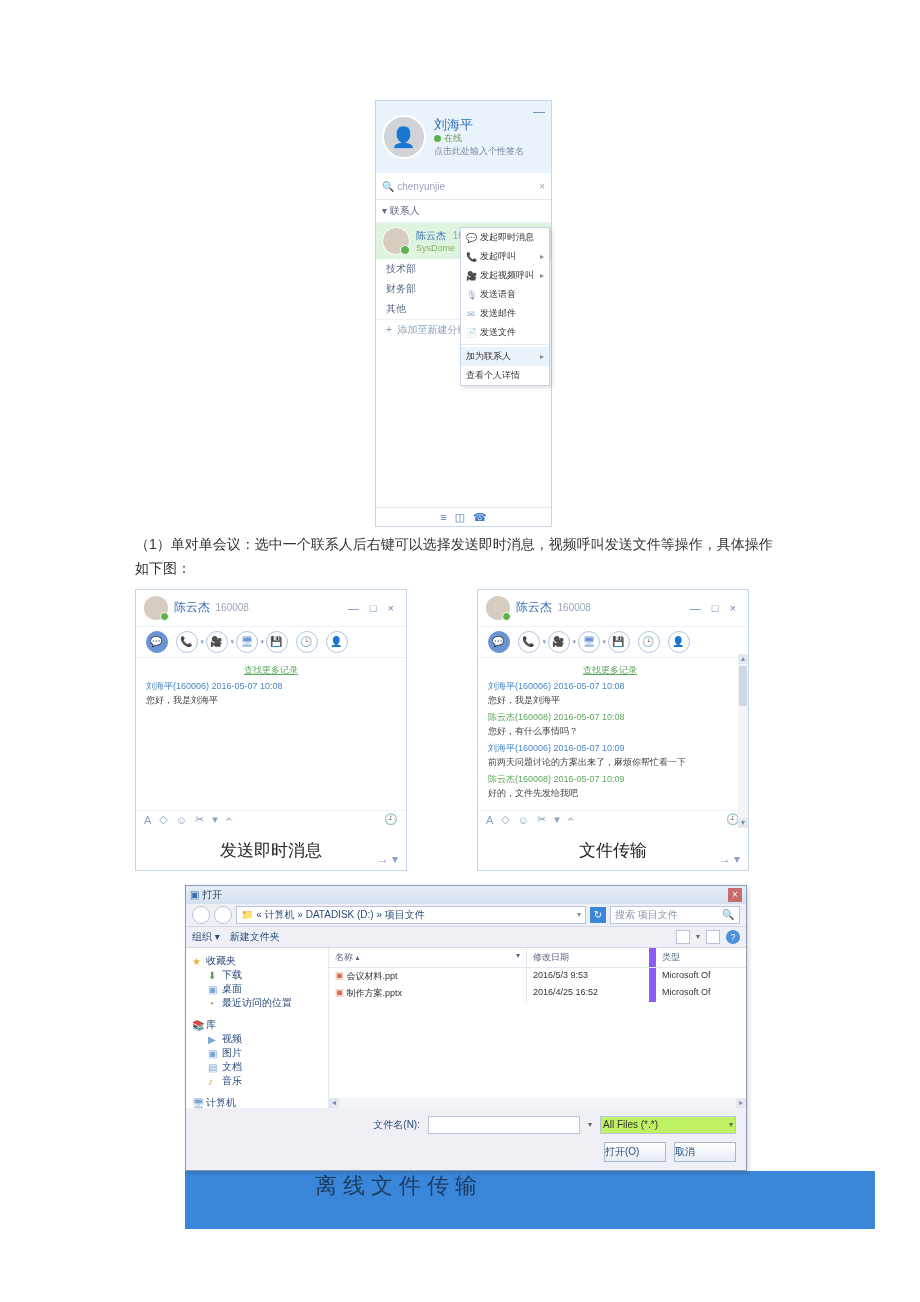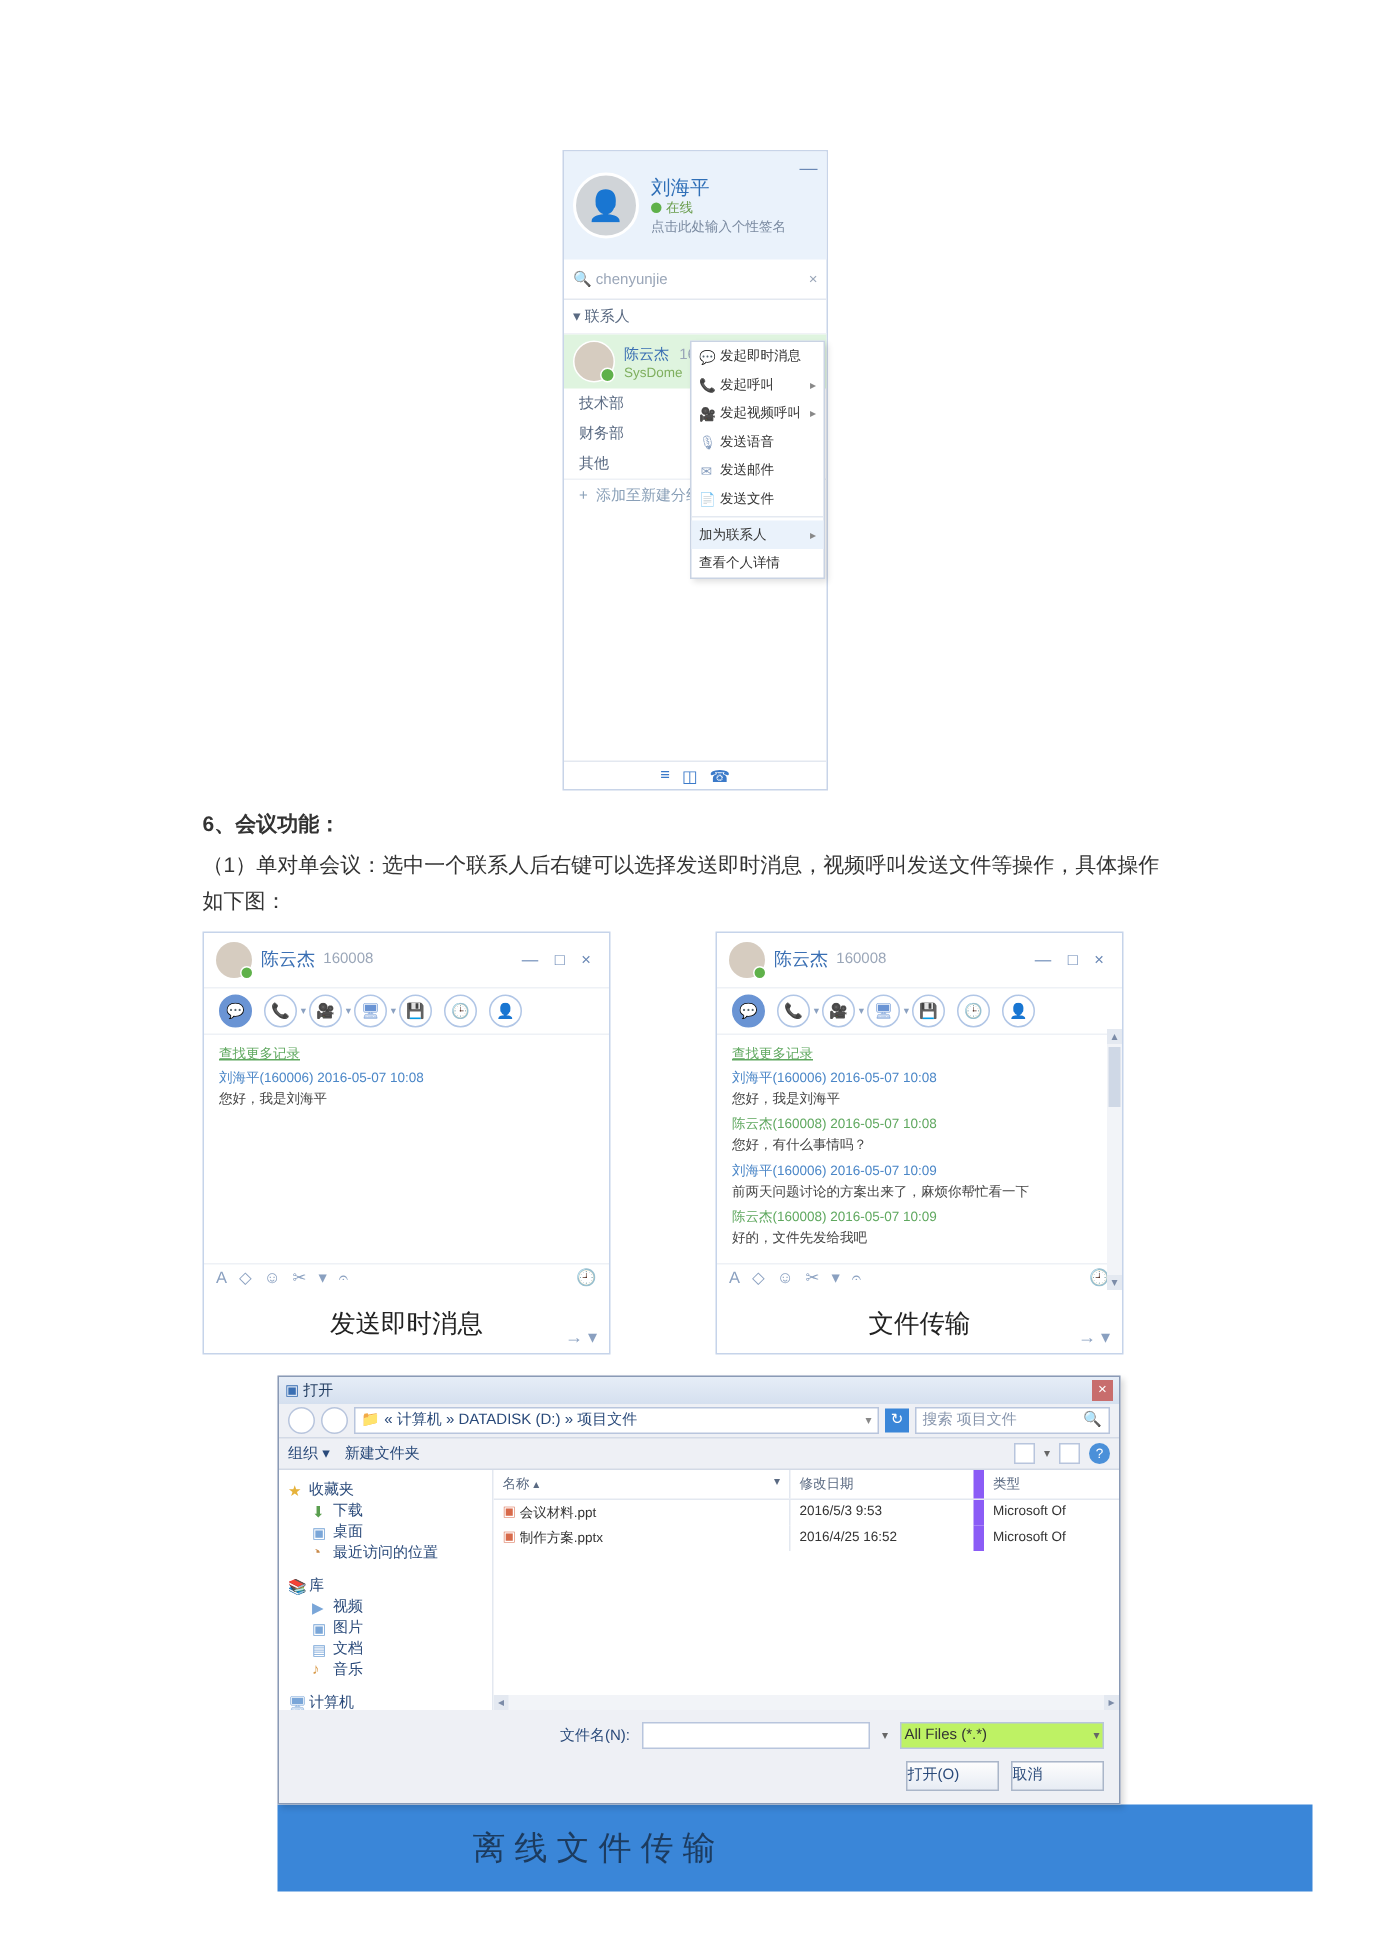--- a/index.html
+++ b/index.html
@@ -43,21 +43,21 @@
   .chat-hd{height:36px;background:#fff;border-bottom:1px solid #eef1f6;display:flex;align-items:center;padding:0 8px}
   .chat-hd .a{width:24px;height:24px;border-radius:50%;background:#d6ccc0;position:relative;margin-right:6px}
   .chat-hd .a::after{content:"";position:absolute;right:-1px;bottom:-1px;width:7px;height:7px;border-radius:50%;background:#5fb14a;border:1px solid #fff}
   .chat-hd .nm{color:#3a6fb3;font-size:12px}
   .chat-hd .wctl{margin-left:auto;color:#6a88b5;letter-spacing:4px;font-size:11px}
   .chat-tb{height:30px;display:flex;align-items:center;gap:8px;padding:0 10px;border-bottom:1px solid #eef1f6}
   .tb-ico{width:20px;height:20px;border:1px solid #b1c6e6;border-radius:50%;display:flex;align-items:center;justify-content:center;color:#6a94d4;font-size:10px;position:relative}
   .tb-ico.fill{background:#6a94d4;color:#fff;border-color:#6a94d4}
   .tb-ico .dd{position:absolute;right:-7px;top:6px;font-size:7px;color:#8aa0c0}
   .chat-msgs{padding:6px 10px;height:140px;overflow:hidden;position:relative}
-  .more-log{text-align:left;color:#5fa85f;font-size:9px;text-decoration:underline;margin-bottom:3px}
+  .more-log{text-align:center;color:#5fa85f;font-size:9px;text-decoration:underline;margin-bottom:3px}
   .msg .who{color:#4a86c7;font-size:9px}
   .msg .who.me{color:#5fa85f}
   .msg .txt{color:#444;font-size:9px;margin:1px 0 4px}
   .chat-inputbar{height:18px;border-top:1px solid #eef1f6;display:flex;align-items:center;gap:8px;padding:0 8px;color:#8aa0c0}
   .ib-ico{font-size:11px}
   .chat-lbl{text-align:center;font-size:17px;color:#222;margin-top:10px}
   .chat-send{position:absolute;right:8px;bottom:4px;color:#8aa0c0;font-size:12px}
   .scroll{position:absolute;right:0;top:64px;bottom:42px;width:10px;background:#f2f4f8}
   .scroll .thumb{position:absolute;left:1px;right:1px;height:40px;background:#cfd8e6}
   .scroll .ab{position:absolute;left:0;right:0;height:10px;background:#e4e9f1;color:#7c8ca8;font-size:8px;text-align:center;line-height:10px}
@@ -91,21 +91,21 @@
   .fd-row div{padding:2px 6px}
   .hscroll{position:absolute;left:0;right:0;bottom:0;height:10px;background:#f2f4f8;display:flex}
   .hscroll .ab{width:10px;background:#e4e9f1;text-align:center;color:#7c8ca8;font-size:8px;line-height:10px}
   .hscroll .tk{flex:1}
   .fd-foot{padding:8px 10px;display:flex;align-items:center;gap:8px;justify-content:flex-end}
   .fd-foot label{color:#2a4a7a}
   .fn-box{width:150px;height:16px;border:1px solid #b8c5dd;background:#fff}
   .fn-sel{width:130px;height:16px;border:1px solid #b8c5dd;background:#bef264;padding:0 2px;line-height:16px;display:flex}
   .fn-sel .dd{margin-left:auto;font-size:8px;color:#666}
   .btn{width:60px;height:18px;border:1px solid #aab6c9;background:linear-gradient(#fdfdfd,#e7ecf4);text-align:left;line-height:17px;color:#2a4a7a}
-  .offline-wrap{width:560px;height:58px;margin-left:50px;background:#3a86d8;display:flex;align-items:center;justify-content:flex-start;padding-left:130px}
+  .offline-wrap{width:560px;height:58px;margin-left:50px;background:#3a86d8;display:flex;align-items:flex-start;justify-content:flex-start;padding-left:130px}
   .offline-wrap span{font-size:22px;color:#1c3b5f;letter-spacing:6px}
 </style>
 </head>
 <body>
 
 <div class="page">
   <div class="content">
 
     <div class="ss1">
       <div class="ss1-header">
@@ -172,21 +172,20 @@
         <div>其他</div>
         <div class="ss1-add">+ &nbsp;<span>添加至新建分组</span></div>
       </div>
       <div class="ss1-bottom">
         <span>≡</span>
         <span>◫</span>
         <span>☎</span>
       </div>
     </div>
 
-    <div class="sec-h">6、会议功能：</div>
     <div class="sec-p"><span class="lead">（1）单对单会议：</span><span>选中一个联系人后右键可以选择发送即时消息，视频呼叫发送文件等操作，具体操作如下图：</span></div>
 
     <div class="chat-row">
 
       <div class="chat">
         <div class="chat-hd">
           <div class="a"></div>
           <span class="nm">陈云杰</span>&nbsp;&nbsp;<span style="color:#9aa6b8">160008</span>
           <span class="wctl">— □ ×</span>
         </div>

